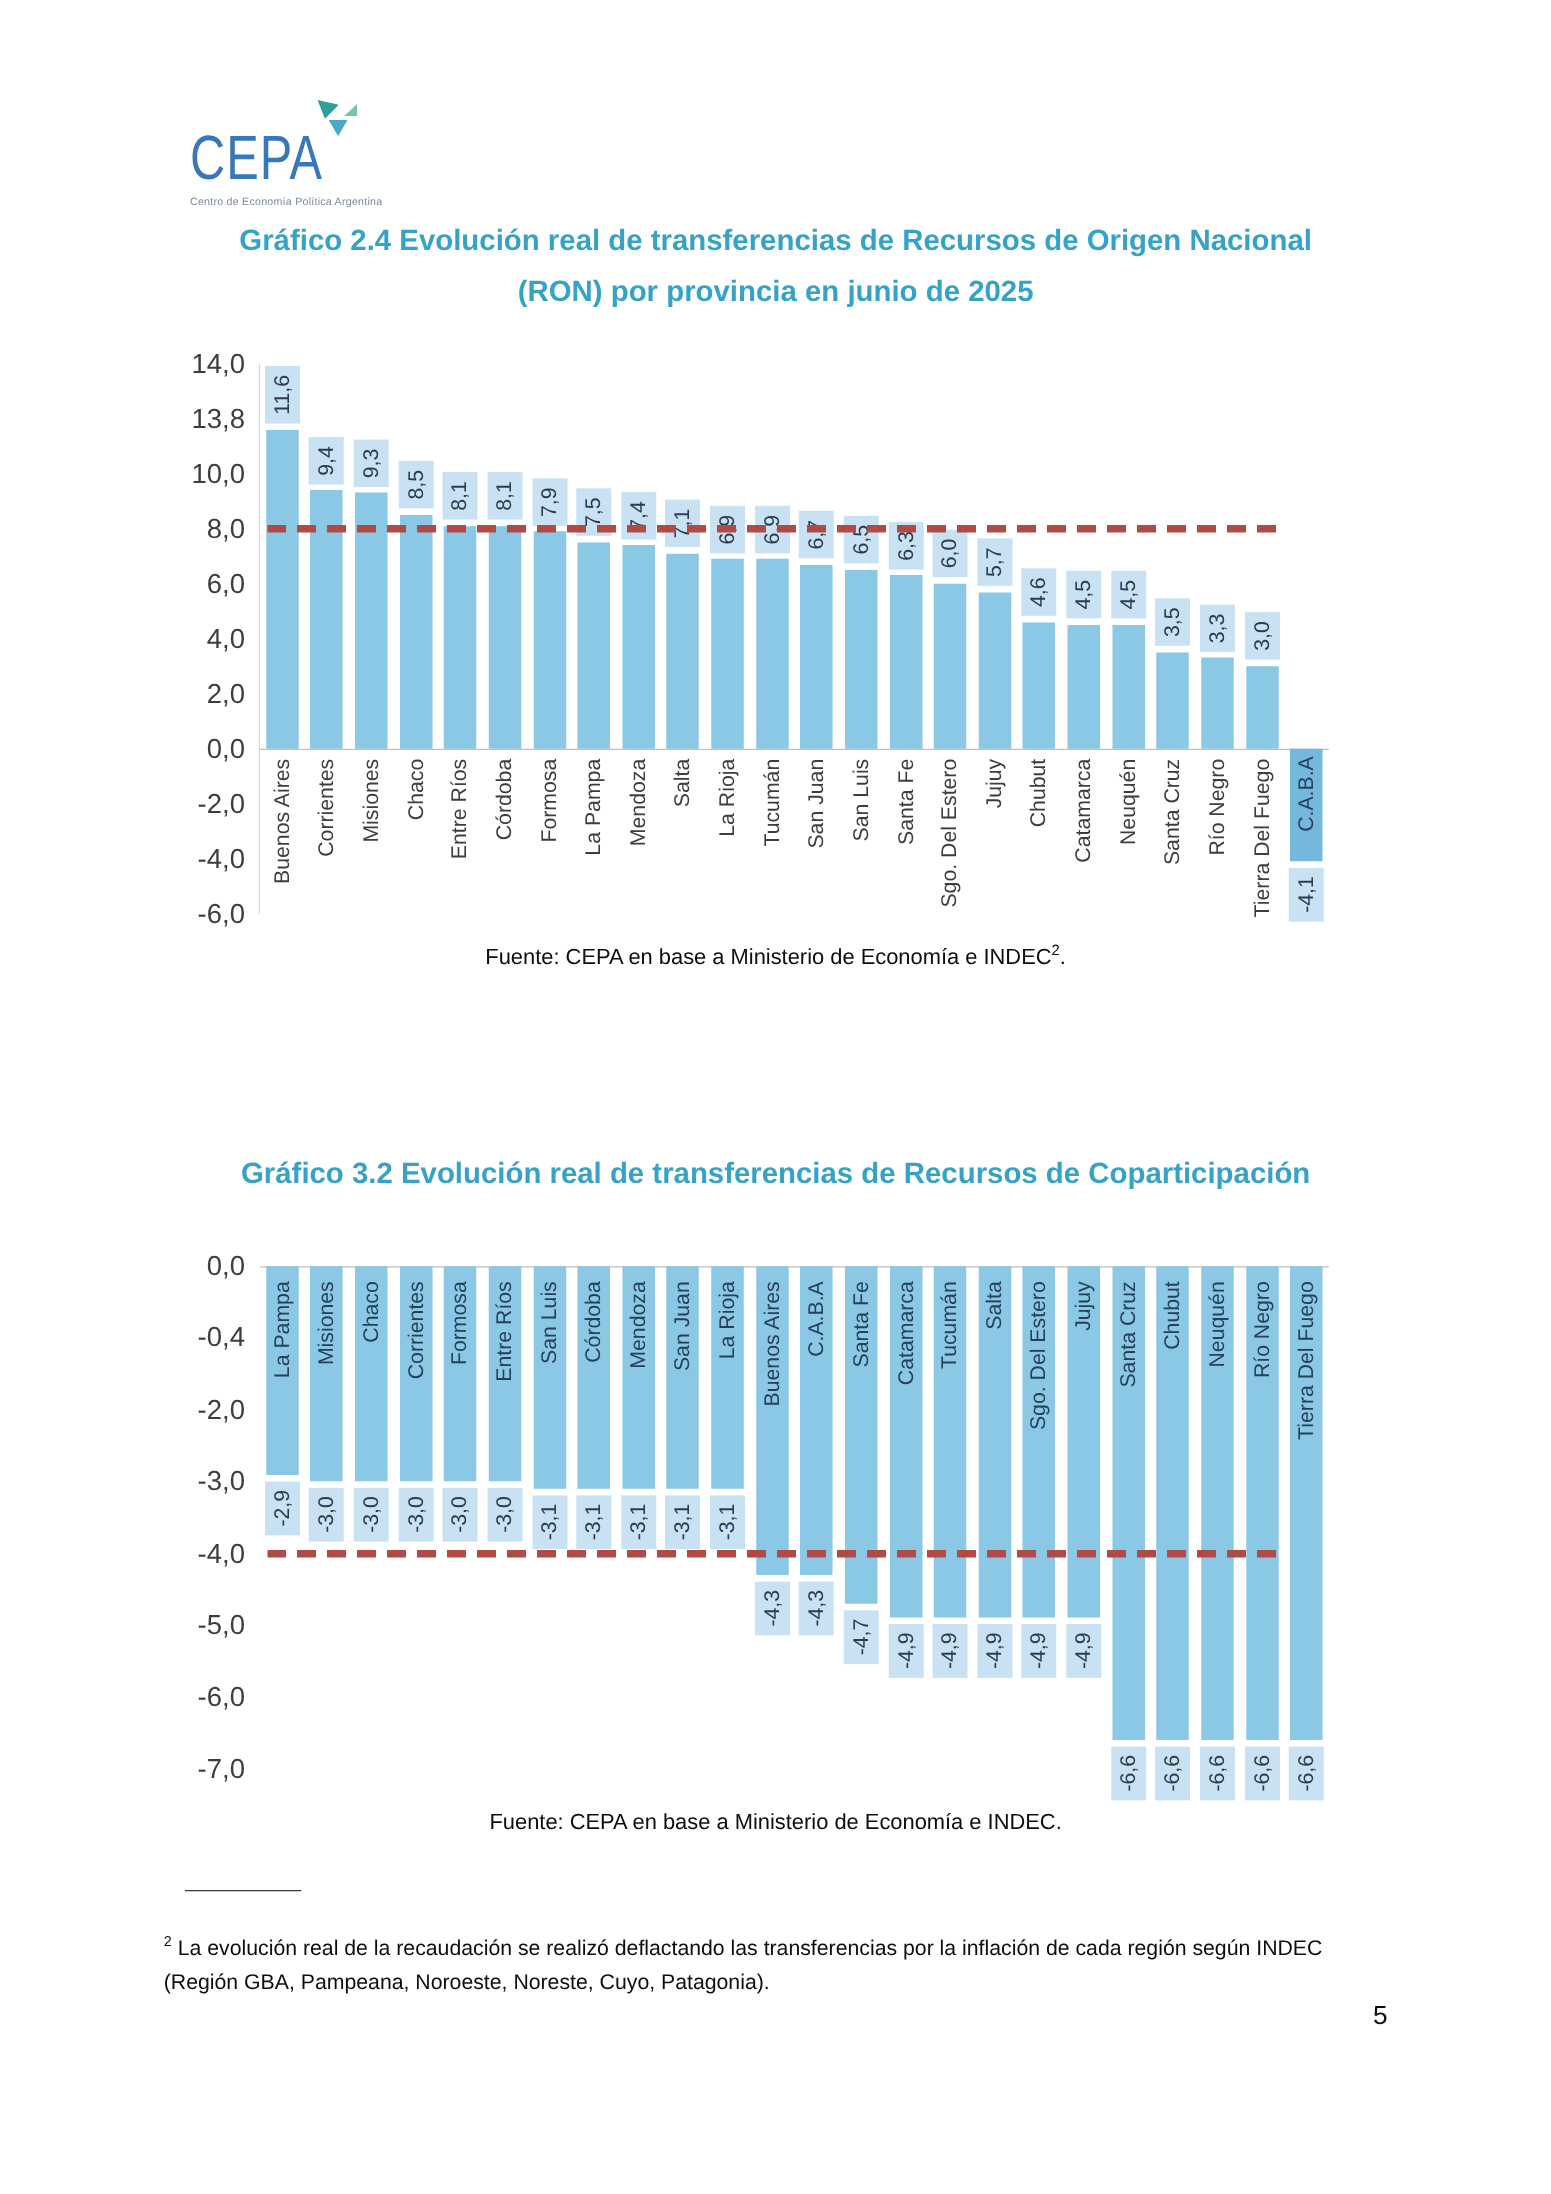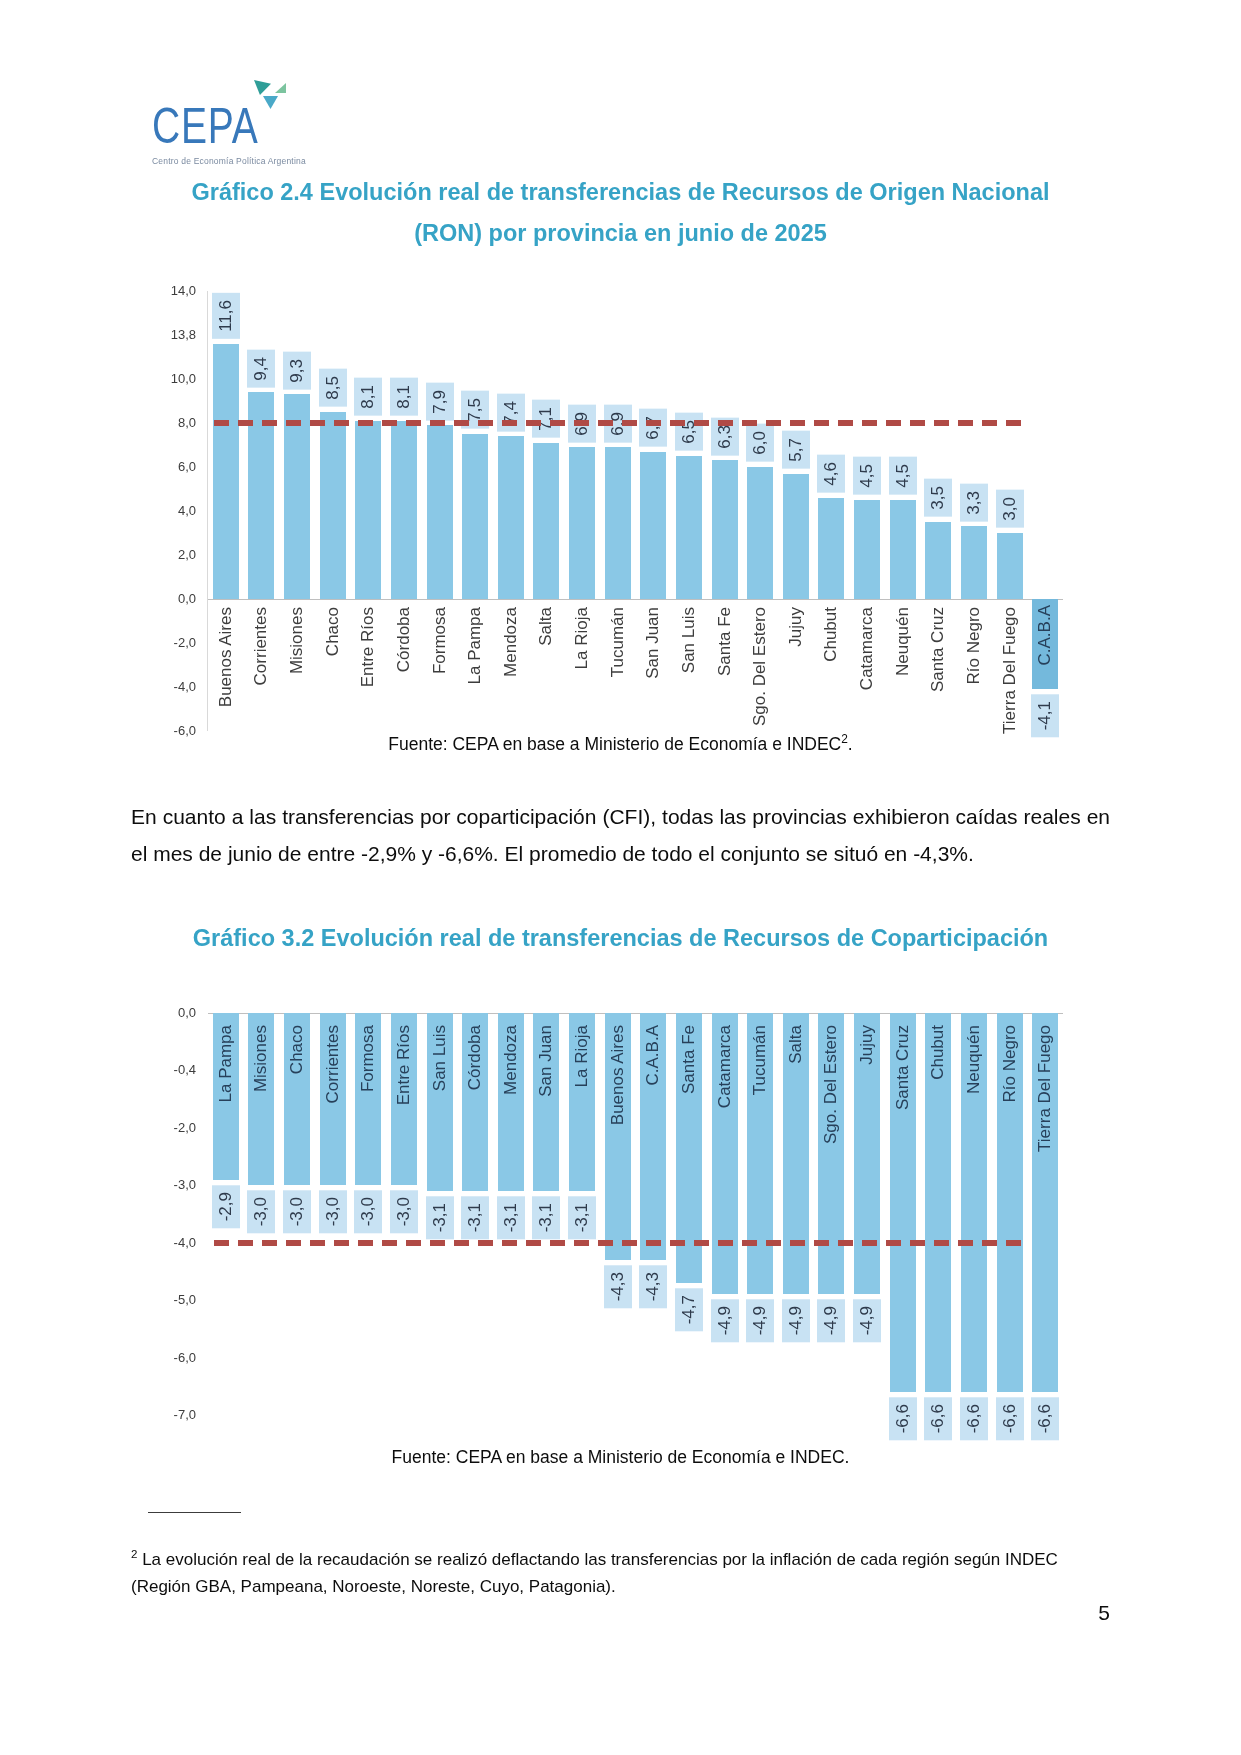--- a/index.html
+++ b/index.html
@@ -19,36 +19,36 @@
   .tri3{left:15px;top:16px;width:15px;height:13px;background:#4aa9c8;
         clip-path:polygon(0 0,100% 0,50% 100%);}
   .logo-tagline{margin-top:6px;font-size:8.5px;color:#7a8aa0;letter-spacing:.2px;white-space:nowrap;}
 
   
   .chart-title{position:absolute;left:131px;width:979px;margin:0;text-align:center;
                color:#36a3c6;font-size:23.5px;font-weight:bold;line-height:41px;}
   .t1{top:172px;}
   .t2{top:918px;}
   .fuente{position:absolute;left:131px;width:979px;text-align:center;font-size:17.5px;color:#0d0d0d;}
-  .f1{top:732px;}
+  .f1{top:753px;}
   .f2{top:1447px;}
   sup{font-size:68%;}
   .body-text{position:absolute;left:131px;top:799px;width:979px;margin:0;
              font-size:21px;line-height:36.5px;text-align:justify;color:#0d0d0d;}
   .fn-sep{position:absolute;left:148px;top:1512px;width:93px;border-top:1.5px solid #3c3c3c;}
   .footnote{position:absolute;left:131px;top:1541px;width:979px;font-size:17px;line-height:27px;color:#0d0d0d;}
   .page-number{position:absolute;left:131px;top:1601px;width:979px;text-align:right;font-size:21px;color:#0d0d0d;}
 
   
   .chart{position:absolute;left:132px;}
   #chart1{top:291px;width:960px;height:460px;}
   #chart2{top:1013px;width:960px;height:460px;}
   .plot{position:absolute;left:76px;top:0;}
   .ytick{position:absolute;left:0;width:64px;text-align:right;
-         font-size:13px;line-height:20px;color:#3d3d3d;}
+         font-size:22px;line-height:20px;color:#3d3d3d;}
   .bar{position:absolute;}
   .zero-line{position:absolute;left:0;right:0;height:1px;background:#bfbfbf;}
   .yaxis-line{position:absolute;left:-1px;top:0;width:1px;background:#d9d9d9;}
   .vtext{position:absolute;writing-mode:vertical-rl;white-space:nowrap;line-height:20px;
          transform:translateX(-50%) rotate(180deg);}
   .vlabel{font-size:17px;color:#2f3b4c;padding:7px 4px;}
   .clabel{font-size:17px;color:#3d3d3d;}
   .clabel.onbar{color:#27405a;}
   .avgline{position:absolute;left:6px;right:36px;height:6px;}
 </style>
@@ -160,21 +160,20 @@
       <div class="ytick" style="top: 298px;">0,0</div>
       <div class="ytick" style="top: 342px;">-2,0</div>
       <div class="ytick" style="top: 386px;">-4,0</div>
       <div class="ytick" style="top: 430px;">-6,0</div>
     </div>
 
   <div class="fuente f1">
     <span>Fuente: CEPA en base a Ministerio de Economía e INDEC</span><sup>2</sup><span>.</span>
   </div>
 
-  <p class="body-text">En cuanto a las transferencias por coparticipación (CFI), todas las provincias exhibieron caídas reales en el mes de junio de entre -2,9% y -6,6%. El promedio de todo el conjunto se situó en -4,3%.</p>
 
   <h2 class="chart-title t2">
     <span>Gráfico 3.2 Evolución real de transferencias de Recursos de Coparticipación</span><br>
   </h2>
 
   <div class="chart" id="chart2">
     <div class="plot" style="width: 855px; height: 402px;">
         <div class="zero-line" style="top: 0px;"></div>
         <div class="bar" style="left: 4.8125px; width: 26px; top: 0px; height: 166.543px; background: rgb(138, 200, 230);"></div>
         <div class="vtext vlabel" style="background: rgb(200, 226, 243); left: 17.8125px; top: 171.543px;">-2,9</div>

